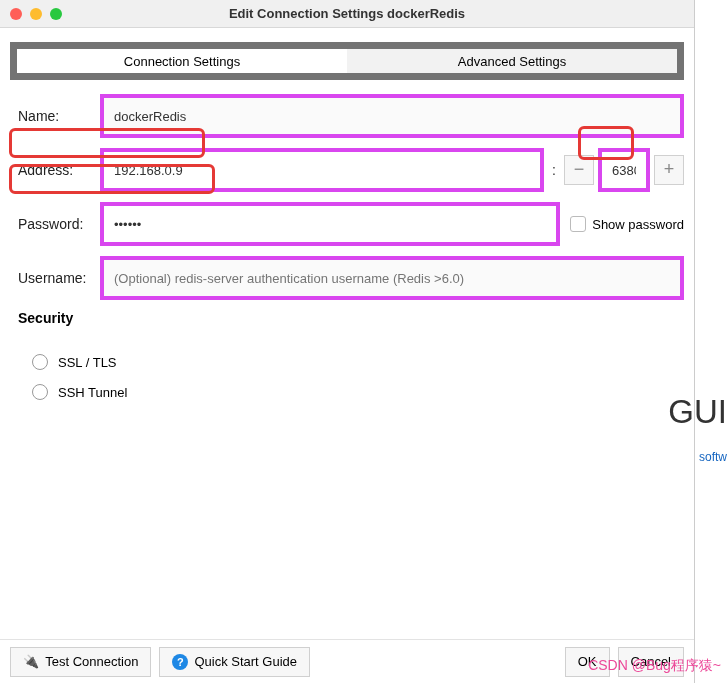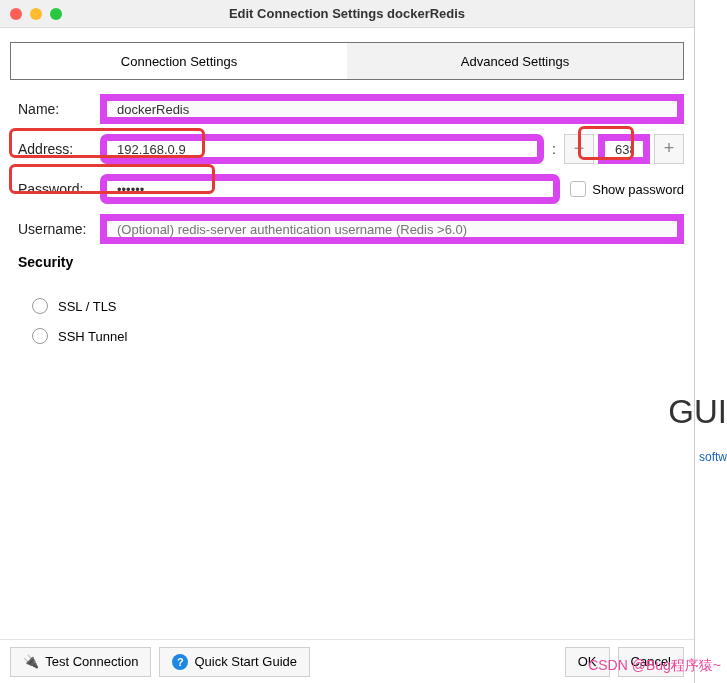--- a/index.html
+++ b/index.html
@@ -34,21 +34,21 @@
     .tl-yellow { background: #febc2e; }
     .tl-green { background: #28c840; }
     .titlebar-title {
       flex: 1; text-align: center; font-weight: 600; font-size: 13px; color: #333;
     }
     .dialog-body {
       padding: 14px 10px 0 10px;
     }
     .tabs {
       display: flex;
-      border: 1px solid #737373;
+      border: 7px solid #737373;
       height: 38px;
       margin-bottom: 14px;
     }
     .tab {
       flex: 1;
       display: flex;
       align-items: center;
       justify-content: center;
       font-size: 13px;
       background: #f2f2f2;
@@ -63,29 +63,29 @@
       margin-bottom: 10px;
     }
     .form-label {
       width: 90px;
       text-align: left;
       padding-left: 8px;
       font-size: 14px;
       color: #222;
     }
     .text-input {
-      height: 30px;
-      border: 7px solid #d946ef;
+      height: 44px;
+      border: 4px solid #d946ef;
       background: #fafafa;
       padding: 0 10px;
       font-size: 13px;
       color: #333;
       outline: none;
     }
-    .text-input.white { background: #fff; border-radius: 7px; }
+    .text-input.white { background: #fff; }
     .name-input { flex: 1; }
     .address-input { flex: 1; }
     .port-input { width: 52px; text-align: right; background:#fff; }
     .sep-colon { margin: 0 8px; font-size: 14px; color:#333; }
     .sq-btn {
       width: 30px; height: 30px;
       border: 1px solid #d0d0d0;
       background: #f7f7f7;
       font-size: 18px;
       line-height: 26px;

